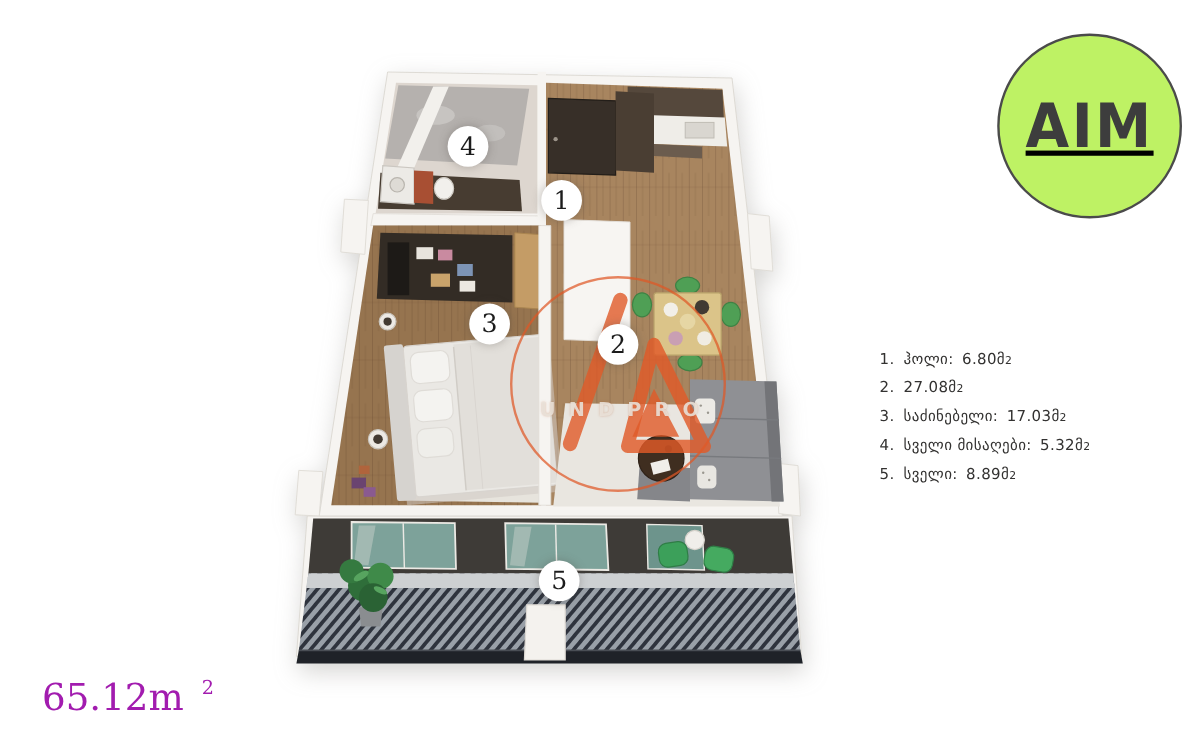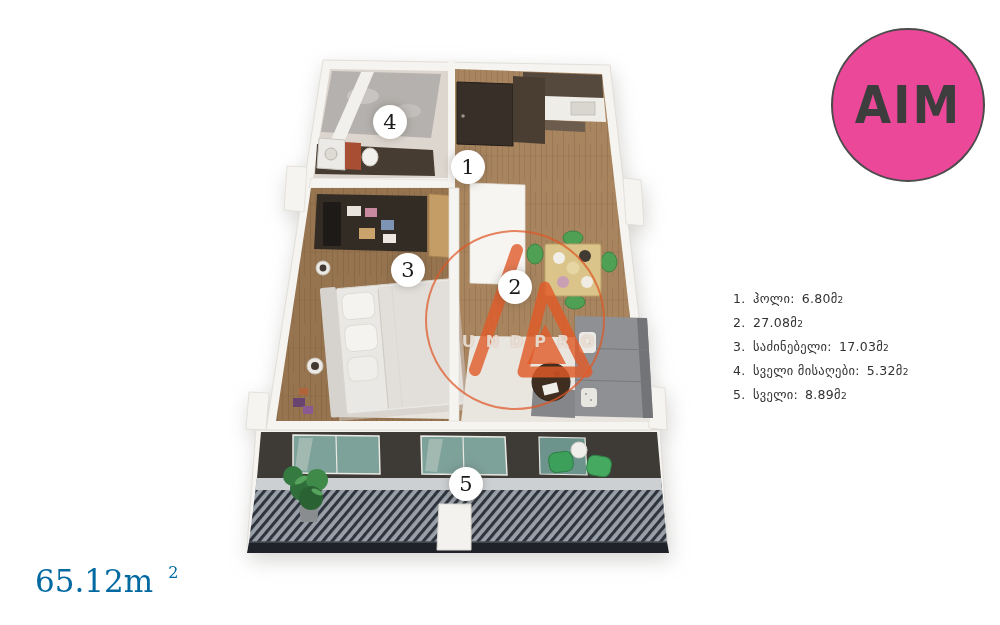--- a/index.html
+++ b/index.html
@@ -11,41 +11,41 @@
             filter:drop-shadow(2px 7px 10px rgba(120,115,108,0.30));}
 
   
   .badge{position:absolute;width:34px;height:34px;border-radius:50%;background:#ffffff;
          box-shadow:0 0 8px rgba(80,75,70,.35);display:flex;align-items:center;justify-content:center;
          font-family:"DejaVu Serif",serif;font-size:21px;color:#1c1c1c;z-index:30;}
 
   
   .watermark{position:absolute;left:425px;top:230px;width:176px;height:176px;border-radius:50%;
              border:2px solid rgba(223,88,38,.72);z-index:20;pointer-events:none;}
-  .wm-text{position:absolute;left:2px;top:100px;width:100%;text-align:right;
+  .wm-text{position:absolute;left:12px;top:100px;width:100%;text-align:left;
            font-size:16px;font-weight:bold;letter-spacing:11px;padding-left:11px;box-sizing:border-box;
            color:rgba(233,227,219,.88);text-shadow:0 0 2px rgba(180,90,40,.35);}
 
   
   .logo-circle{position:absolute;left:831px;top:28px;width:154px;height:154px;border-radius:50%;
-               border:2.5px solid #4b4b4b;background:#ec4899;display:flex;align-items:center;justify-content:center;
-               box-sizing:border-box;}
+               border:2.5px solid #4b4b4b;background:#bef264;display:flex;align-items:center;justify-content:center;
+               box-sizing:border-box;text-decoration:underline;}
   .logo-text{font-family:"DejaVu Sans",sans-serif;font-size:47px;font-weight:bold;letter-spacing:2px;
              color:#3d3d3d;transform:scaleY(1.08);}
 
   
   .legend{position:absolute;left:733px;top:291px;width:262px;color:#333231;}
   .legend-row{display:flex;align-items:baseline;height:24px;font-size:12.5px;letter-spacing:.3px;white-space:nowrap;}
   .lg-num{width:20px;flex:0 0 auto;}
   .lg-name{margin-right:7px;}
   .lg-sup{font-size:9px;vertical-align:super;}
 
   
   .total-area{position:absolute;left:35px;top:563px;font-family:"DejaVu Serif",serif;
-              font-size:31px;color:#0369a1;}
+              font-size:31px;color:#a21caf;}
   .total-area sup{font-size:16px;margin-left:15px;vertical-align:14px;}
 </style>
 </head>
 <body>
 
 <div class="page">
 
   <svg class="plan-svg" viewBox="0 0 450 525" xmlns="http://www.w3.org/2000/svg">
     <defs>
       <pattern id="planks" width="11" height="48" patternUnits="userSpaceOnUse">

